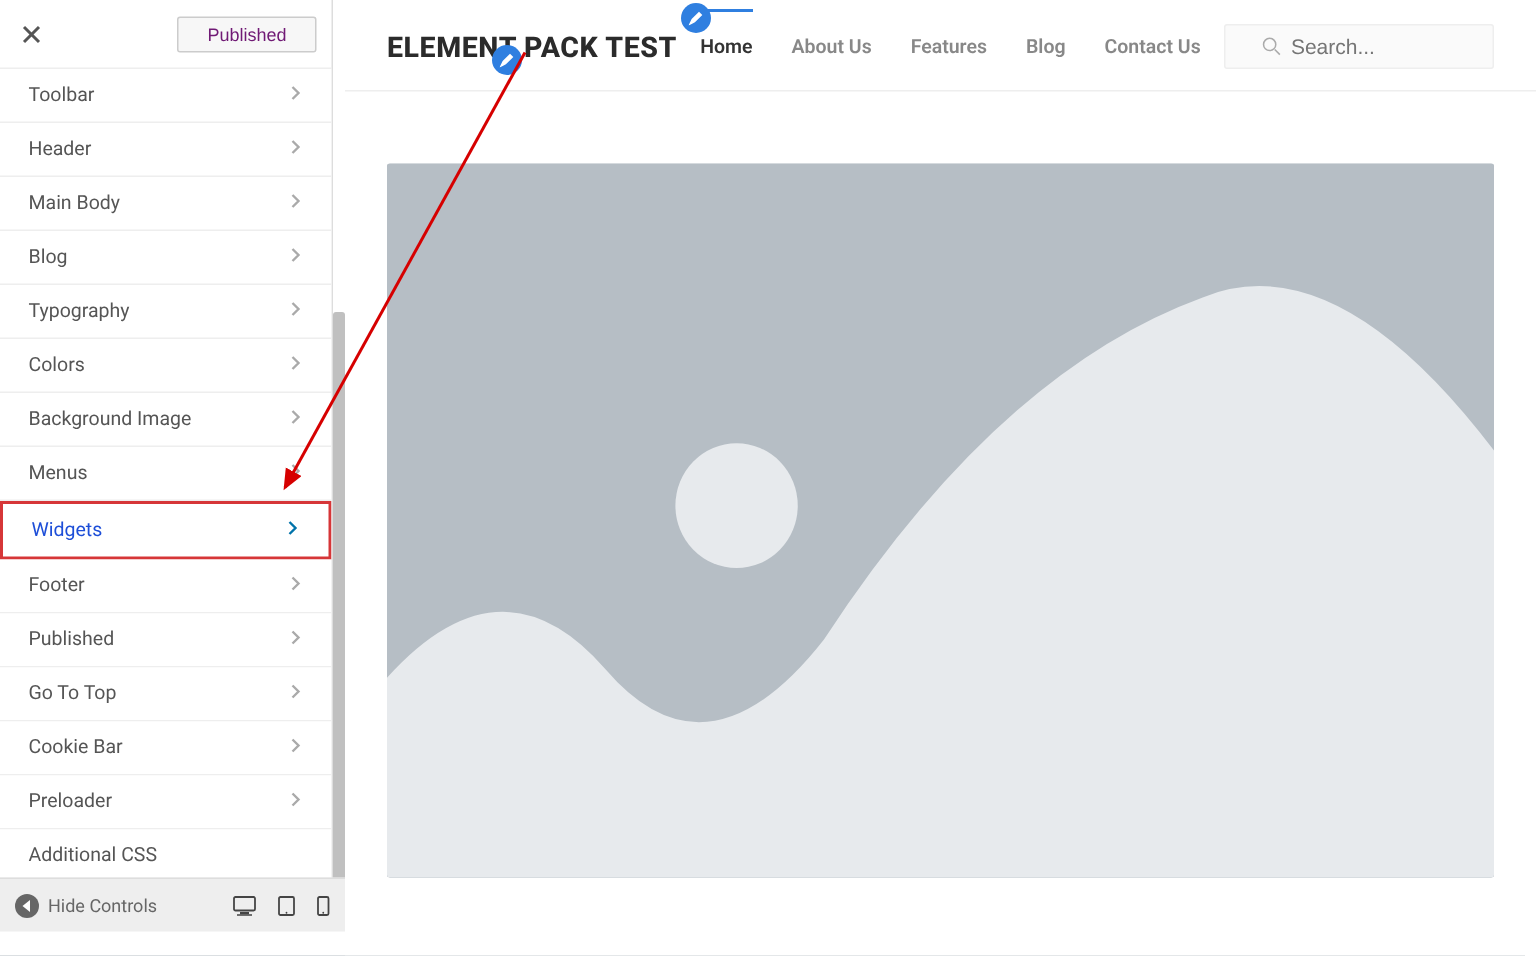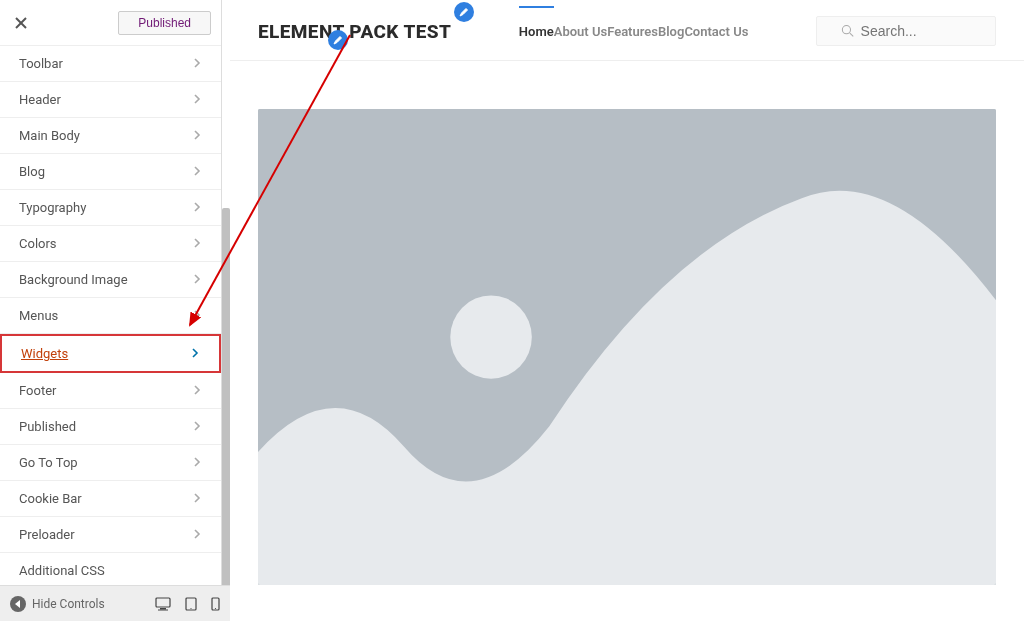--- a/index.html
+++ b/index.html
@@ -6,39 +6,39 @@
   body { font-family: -apple-system, BlinkMacSystemFont, "Segoe UI", Roboto, sans-serif; font-size: 13px; color: #555; width: 1024px; height: 637px; overflow: hidden; position: relative; background: #fff; }
 
   .sidebar { position: absolute; left: 0; top: 0; width: 222px; height: 600px; background: #fff; border-right: 1px solid #ddd; display: flex; flex-direction: column; }
   .sidebar-header { display: flex; align-items: center; justify-content: space-between; padding: 6px 10px; border-bottom: 1px solid #eee; height: 46px; }
   .close-btn { width: 22px; height: 22px; display: flex; align-items: center; justify-content: center; cursor: pointer; }
   .close-btn svg { width: 14px; height: 14px; stroke: #555; stroke-width: 2; }
   .publish-btn { background: #f7f7f7; border: 1px solid #ccc; border-radius: 2px; padding: 4px 19px; font-size: 12px; color: #701a75; cursor: default; }
 
   .panel-list { flex: 1; overflow-y: auto; }
   .panel-item { display: flex; align-items: center; justify-content: space-between; padding: 10px 19px; border-bottom: 1px solid #eee; background: #fff; cursor: pointer; color: #555; }
-  .panel-item.highlighted { border: 2px solid #d63638; color: #c2410c; text-decoration: underline; }
+  .panel-item.highlighted { border: 2px solid #d63638; color: #1d4ed8; }
   .panel-item .chevron { color: #aaa; }
   .panel-item.highlighted .chevron { color: #0073aa; }
   .chevron svg { width: 10px; height: 10px; }
 
   .scrollbar-mark { position: absolute; left: 222px; top: 208px; width: 8px; height: 390px; background: #c0c0c0; border-radius: 2px; }
 
   .bottom-bar { position: absolute; left: 0; bottom: 16px; width: 230px; height: 36px; background: #eee; border-top: 1px solid #ddd; display: flex; align-items: center; justify-content: space-between; padding: 0 10px; }
   .hide-controls { display: flex; align-items: center; gap: 6px; color: #666; cursor: pointer; font-size: 12px; }
   .hide-controls .icon-circle { width: 16px; height: 16px; border-radius: 50%; background: #666; color: #fff; display: flex; align-items: center; justify-content: center; }
   .device-icons { display: flex; gap: 14px; color: #555; }
   .device-icons span { cursor: pointer; display:flex; align-items:center; }
 
   .preview { position: absolute; left: 230px; top: 0; right: 0; height: 637px; background: #fff; }
   .preview-header { display: flex; align-items: center; justify-content: space-between; padding: 16px 28px 14px 28px; border-bottom: 1px solid #eee; position: relative; }
   .logo { font-weight: 800; font-size: 19px; letter-spacing: 0.4px; color: #2b2b2b; position: relative; }
   .edit-badge { position: absolute; width: 20px; height: 20px; border-radius: 50%; background: #2f7fe0; display: flex; align-items: center; justify-content: center; }
   .edit-badge svg { width: 10px; height: 10px; stroke: #fff; fill: #fff; }
-  .nav { display: flex; align-items: flex-end; }
+  .nav { display: flex; gap: 26px; align-items: flex-end; }
   .nav a { color: #888; font-weight: 600; font-size: 13px; text-decoration: none; cursor: pointer; }
   .nav a.active { color: #333; position: relative; }
   .nav a.active::before { content: ""; position: absolute; top: -18px; left: 0; right: 0; height: 2px; background: #2f7fe0; }
   .search-wrap { display: flex; align-items: center; border: 1px solid #eee; border-radius: 2px; padding: 6px 24px; width: 180px; background: #fafafa; justify-content: center; }
   .search-wrap svg { width: 16px; height: 16px; stroke: #aaa; fill: none; margin-right: 6px; }
   .search-wrap input { border: none; outline: none; background: transparent; font-size: 14px; color: #888; width: 100%; }
 
   .placeholder-img { margin: 48px 28px 28px 28px; height: 476px; background: #b6bec5; border-radius: 2px; position: relative; overflow: hidden; }
   .placeholder-img svg { position: absolute; inset: 0; width: 100%; height: 100%; }
 

